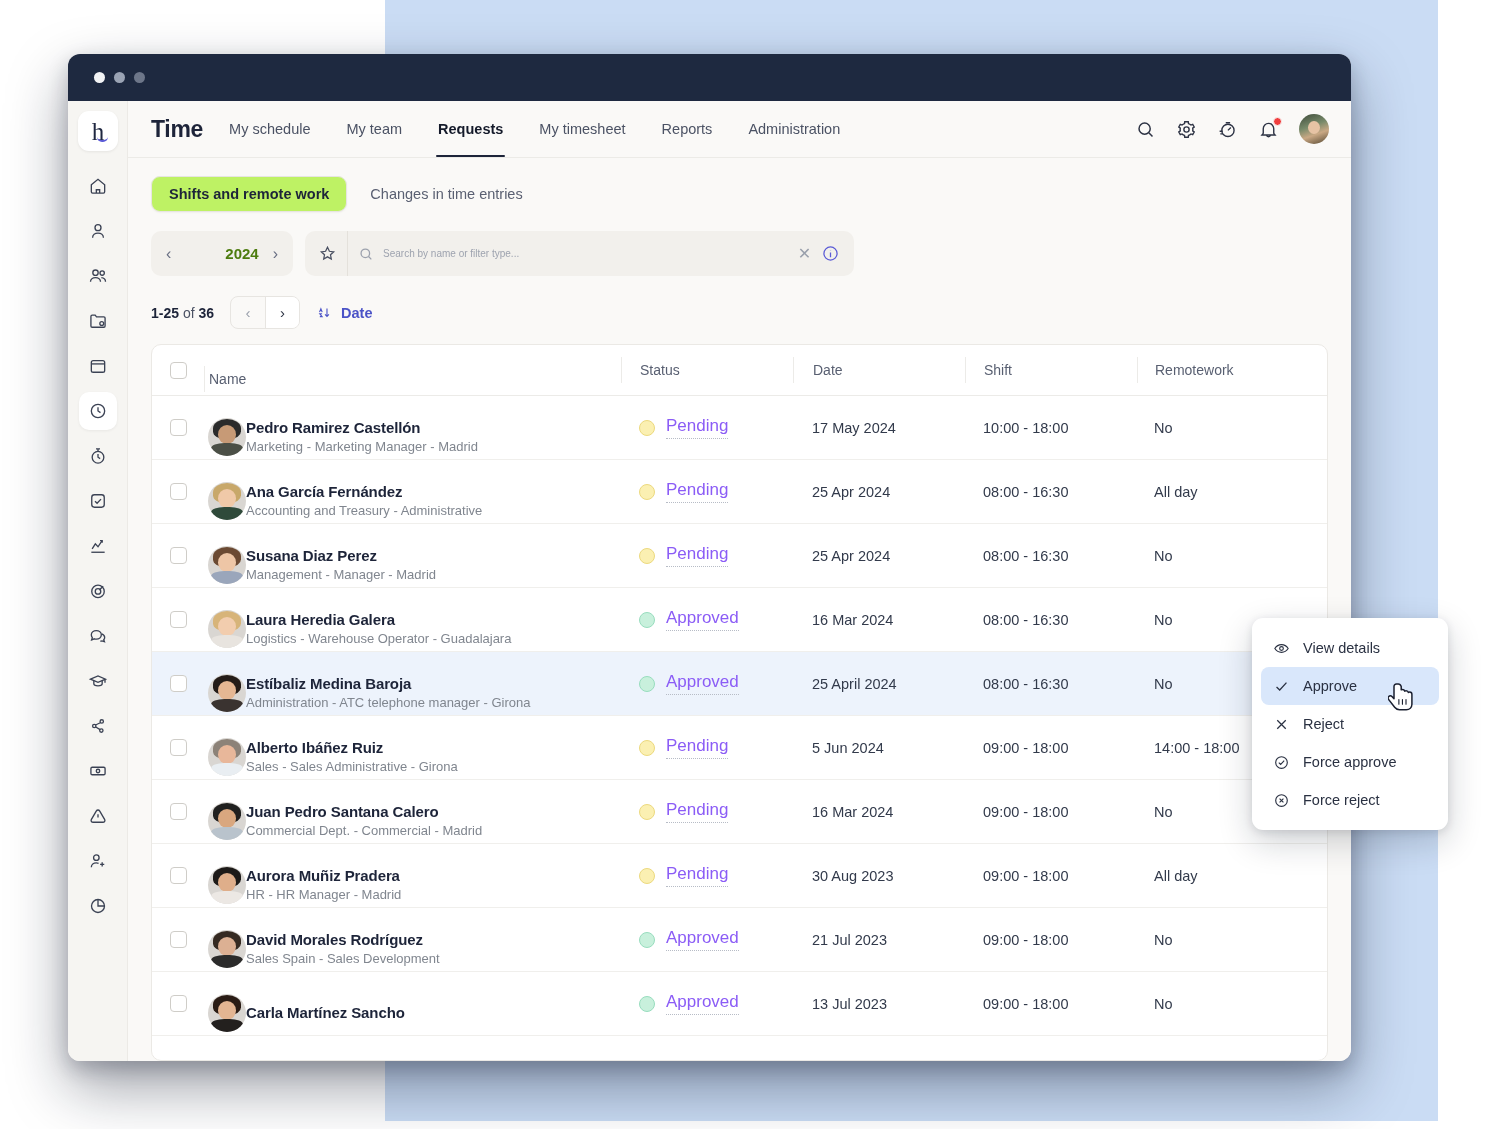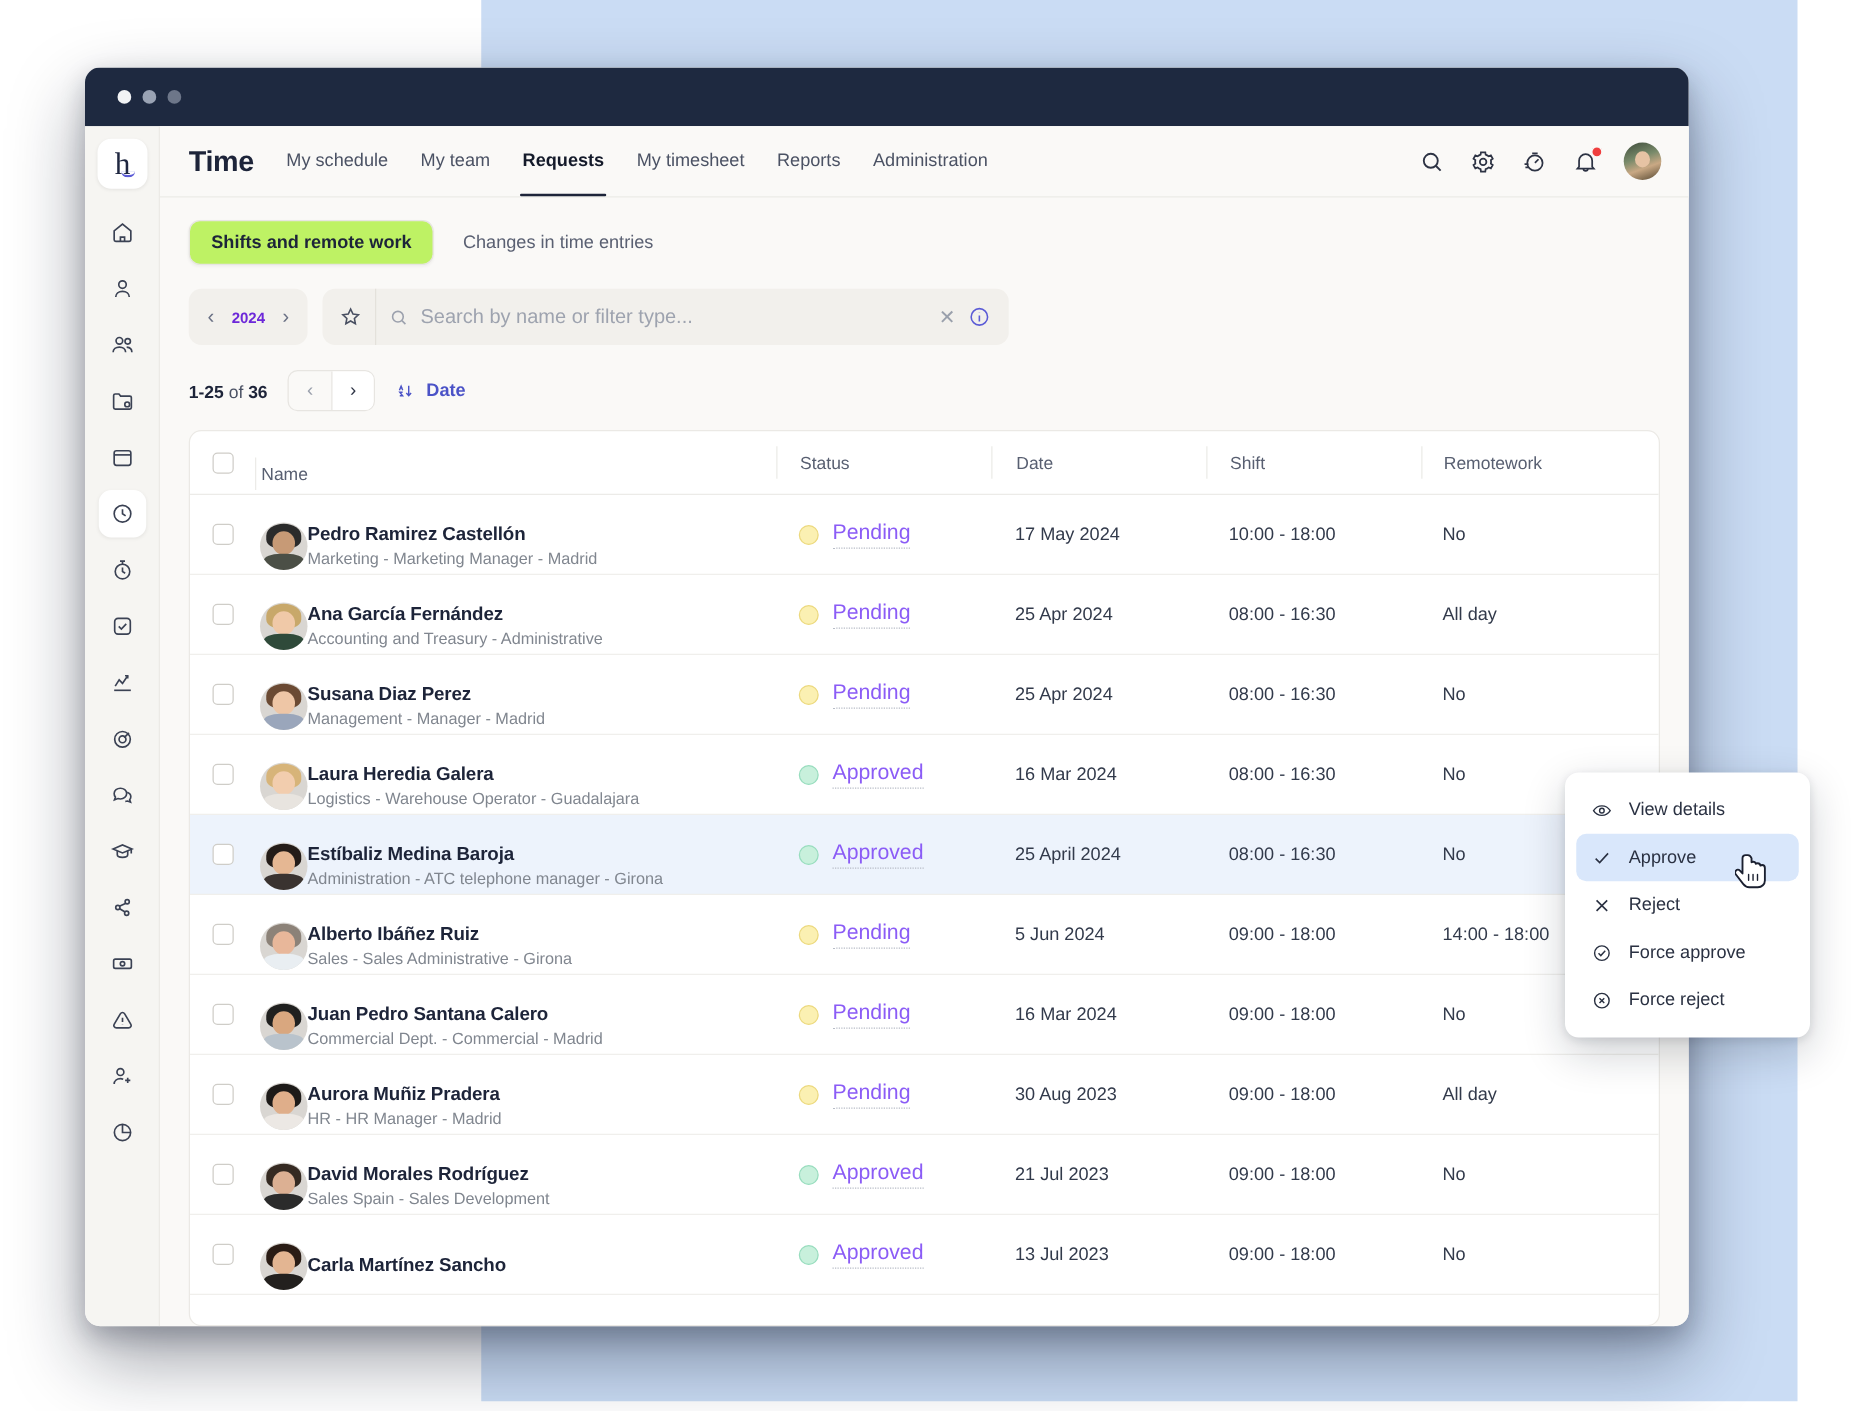--- a/index.html
+++ b/index.html
@@ -66,21 +66,21 @@
   .main { flex: 1; background: #faf9f7; display:flex; flex-direction:column; min-width:0; }
 
   .topnav {
     height: 57px; display: flex; align-items: center; padding: 0 22px 0 23px;
     border-bottom: 1px solid #ecebe7; background: #faf9f7; flex-shrink:0;
   }
   .brand {
     font-size: 23px; font-weight: 700; color: #1d2439; letter-spacing: -.3px;
     margin-right: 26px;
   }
-  .navlinks { display: flex; align-items: center; gap: 26px; height:100%; }
+  .navlinks { display: flex; align-items: center; gap: 36px; height:100%; }
   .navlink {
     font-size: 14.5px; color: #4b5264; height: 100%; display: flex;
     align-items: center; position: relative; white-space: nowrap;
   }
   .navlink.active { color: #141a2a; font-weight: 600; }
   .navlink.active::after {
     content: ""; position: absolute; left: -2px; right: -2px; bottom: 0;
     height: 2.5px; background: #1d2439; border-radius: 2px;
   }
   .topnav-right { margin-left: auto; display: flex; align-items: center; gap: 20px; }
@@ -110,33 +110,33 @@
     background: #bef264; color: #1d2439; font-weight: 600;
     border: 1px solid #e7e5e1; box-shadow: 0 1px 2px rgba(0,0,0,.04);
   }
 
   .filterbar { display: flex; align-items: center; gap: 12px; margin-bottom: 20px; }
   .yearpick {
     display: flex; align-items: center; gap: 14px; background: #f2f0ec;
     border-radius: 10px; height: 45px; padding: 0 15px;
   }
   .yearpick .chev { color: #6a7084; font-size: 16px; line-height: 1; }
-  .yearpick .yr { font-size: 12px; font-weight: 600; color: #6d28d9; }
+  .yearpick .yr { font-size: 15px; font-weight: 600; color: #4d7c0f; margin-left: 40px; }
   .searchwrap {
     display: flex; align-items: center; background: #f2f0ec; border-radius: 10px;
     height: 45px; width: 549px; padding: 0 4px 0 13px;
   }
   .searchwrap .star { color: #4a5062; display:flex; }
   .searchwrap .star svg { width: 19px; height: 19px; }
   .sep { width:1px; height:45px; background:#e4e1db; margin:0 10px; }
   .mag { color: #9ca1ad; display:flex; margin-right: 9px; }
   .mag svg { width: 16px; height: 16px; }
   .sinput {
     border: none; background: transparent; outline: none; flex: 1;
-    font-size: 16px; color: #3b4254; font-family: inherit;
+    font-size: 10px; color: #3b4254; font-family: inherit;
   }
   .sinput::placeholder { color: #9ea3af; }
   .clear-x { color: #9aa0ac; font-size: 16px; padding: 0 10px; }
   .info-btn { color: #5b5bd6; display:flex; padding-right: 10px;}
   .info-btn svg { width: 19px; height: 19px; }
 
   .pagerow { display: flex; align-items: center; gap: 16px; margin-bottom: 15px; }
   .pcount { font-size: 14px; color: #4b5264; }
   .pcount b { color: #1d2439; font-weight: 700; }
   .pagebtns { display: flex; border: 1px solid #e7e5e1; border-radius: 8px; overflow: hidden; background:#faf9f7;}

